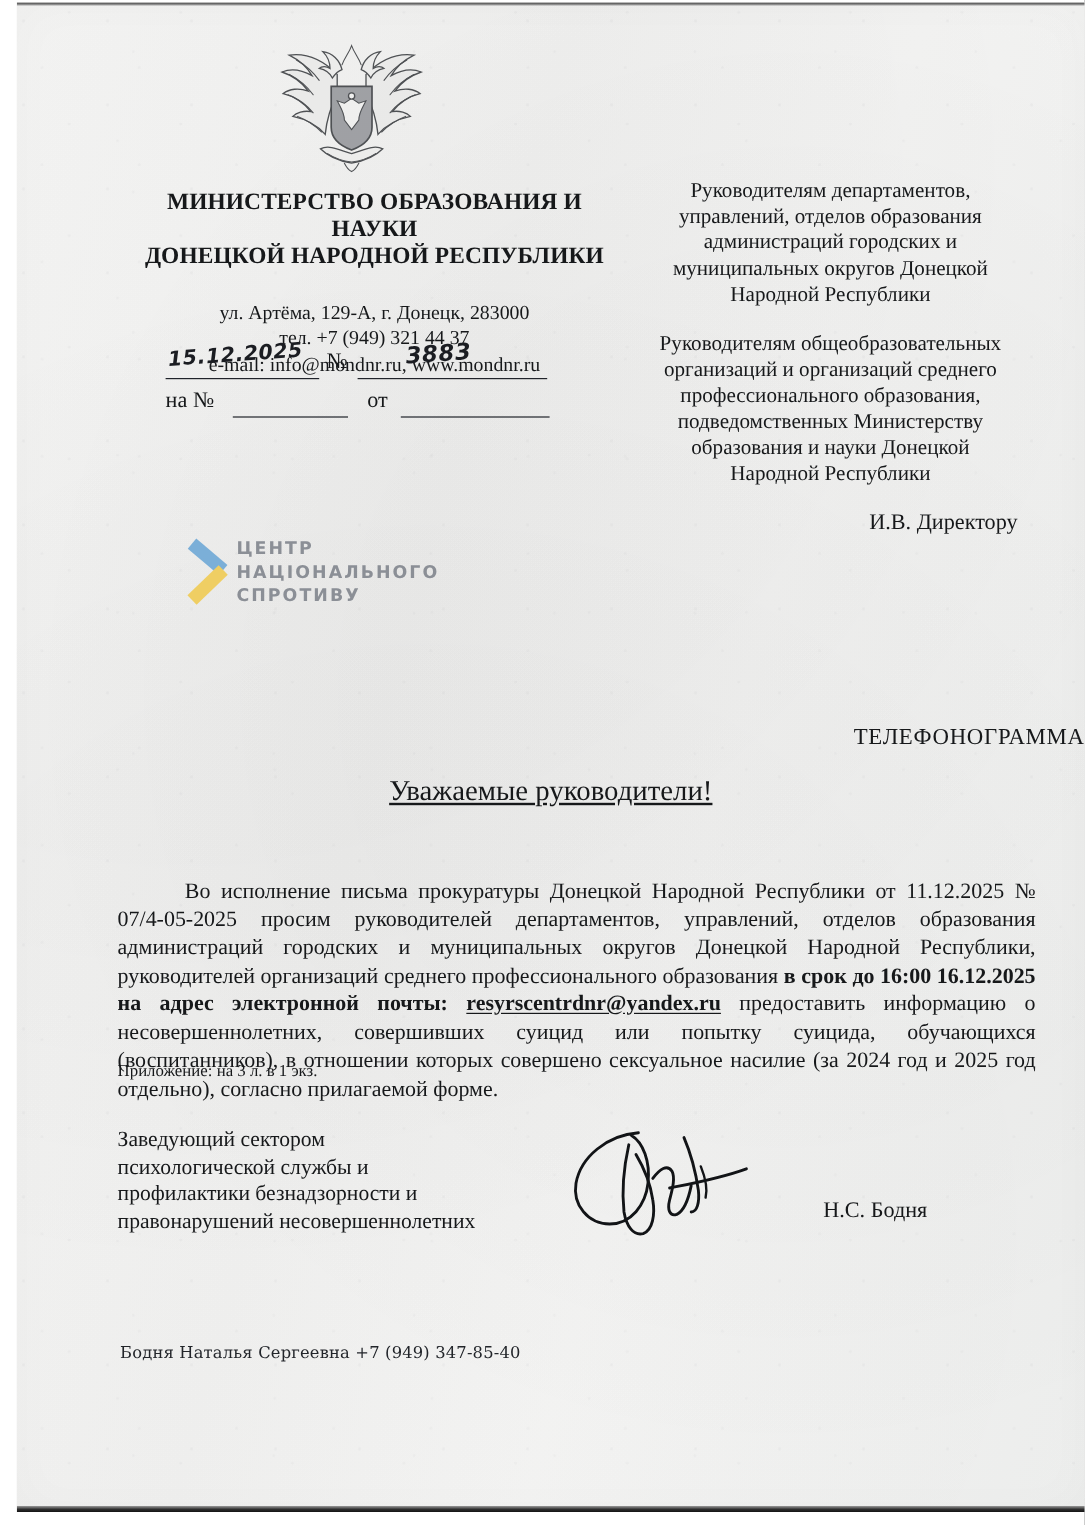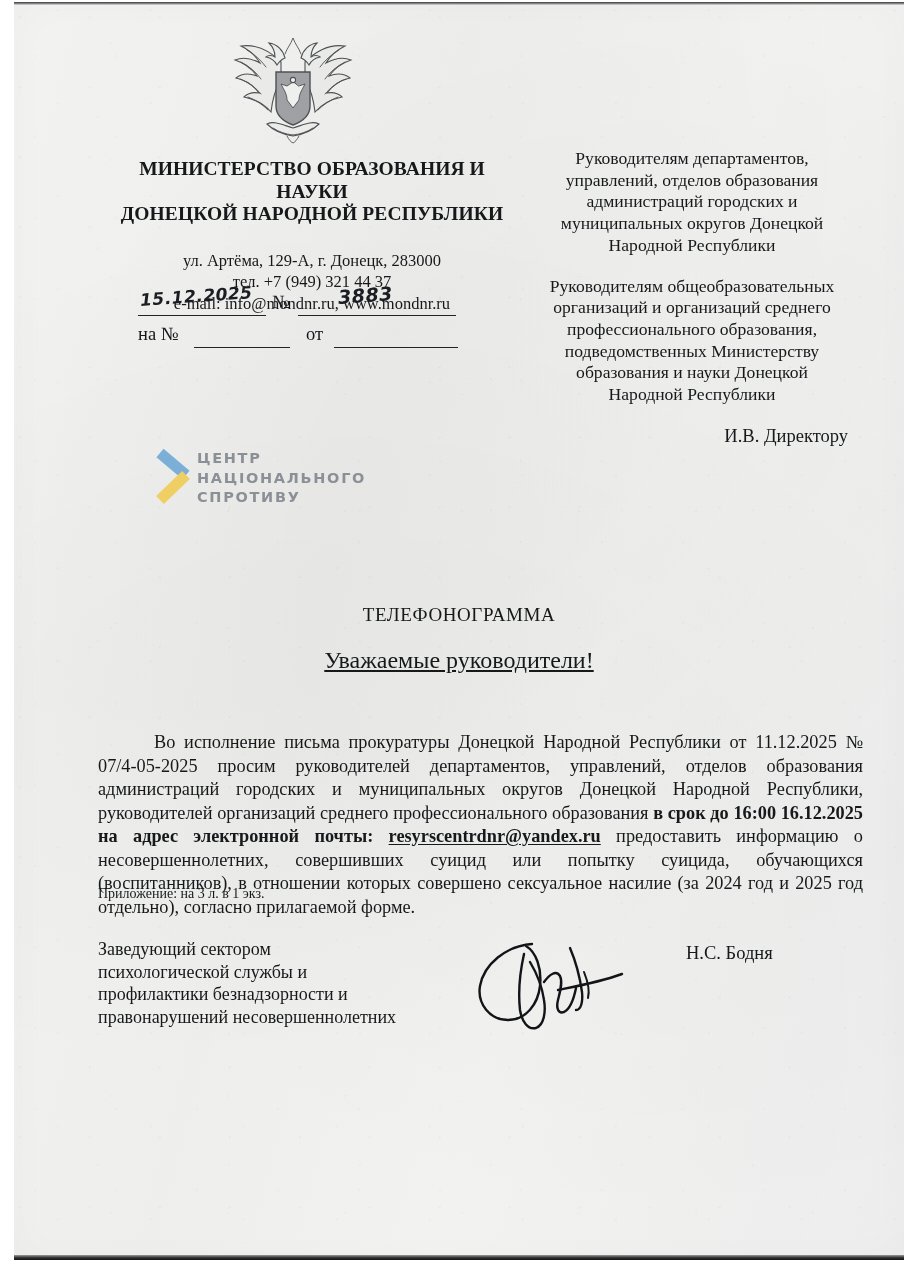--- a/index.html
+++ b/index.html
@@ -156,21 +156,21 @@
     margin-top: 17px;
     text-align: right;
     padding-right: 42px;
     font-size: 18.5px;
   }
 
   
   .doc-title {
     position: absolute;
     left: 0; right: 0; top: 602px;
-    text-align: center;
+    text-align: right;
     font-size: 19px;
     letter-spacing: .6px;
   }
   .salutation {
     position: absolute;
     left: 0; right: 0; top: 645px;
     text-align: center;
     font-size: 24px;
     text-decoration: underline;
   }
@@ -209,21 +209,21 @@
     line-height: 1.26;
     white-space: pre-line;
   }
   .sig-graphic {
     position: absolute;
     left: 452px; top: 926px;
     width: 210px; height: 110px;
   }
   .sig-name {
     position: absolute;
-    left: 672px; top: 941px;
+    left: 672px; top: 997px;
     font-size: 18.5px;
   }
 
   
   .footer-contact {
     position: absolute;
     left: 86px; top: 1118px;
     font-family: "DejaVu Serif", "Liberation Serif", serif;
     font-size: 13.6px;
     letter-spacing: .15px;
@@ -345,16 +345,17 @@
         <path d="M78 54 C84 46 90 42 94 48 C97 54 94 64 92 72 C90 80 92 86 98 84
                  C104 81 108 70 110 60" stroke-width="2.4"></path>
         <path d="M104 20 C110 34 114 50 116 64 C117 74 115 82 110 82" stroke-width="2.4"></path>
         <path d="M92 62 C112 58 134 54 156 46" stroke-width="2.4"></path>
         <path d="M118 44 C122 54 124 62 122 70" stroke-width="2.0"></path>
       </g>
     </svg>
 
     <div class="sig-name">Н.С. Бодня</div>
 
+    <div class="footer-contact">Бодня Наталья Сергеевна +7 (949) 347-85-40</div>
 
     <div class="edge-bottom"></div>
   </div>
 </div>
 
 </body></html>

